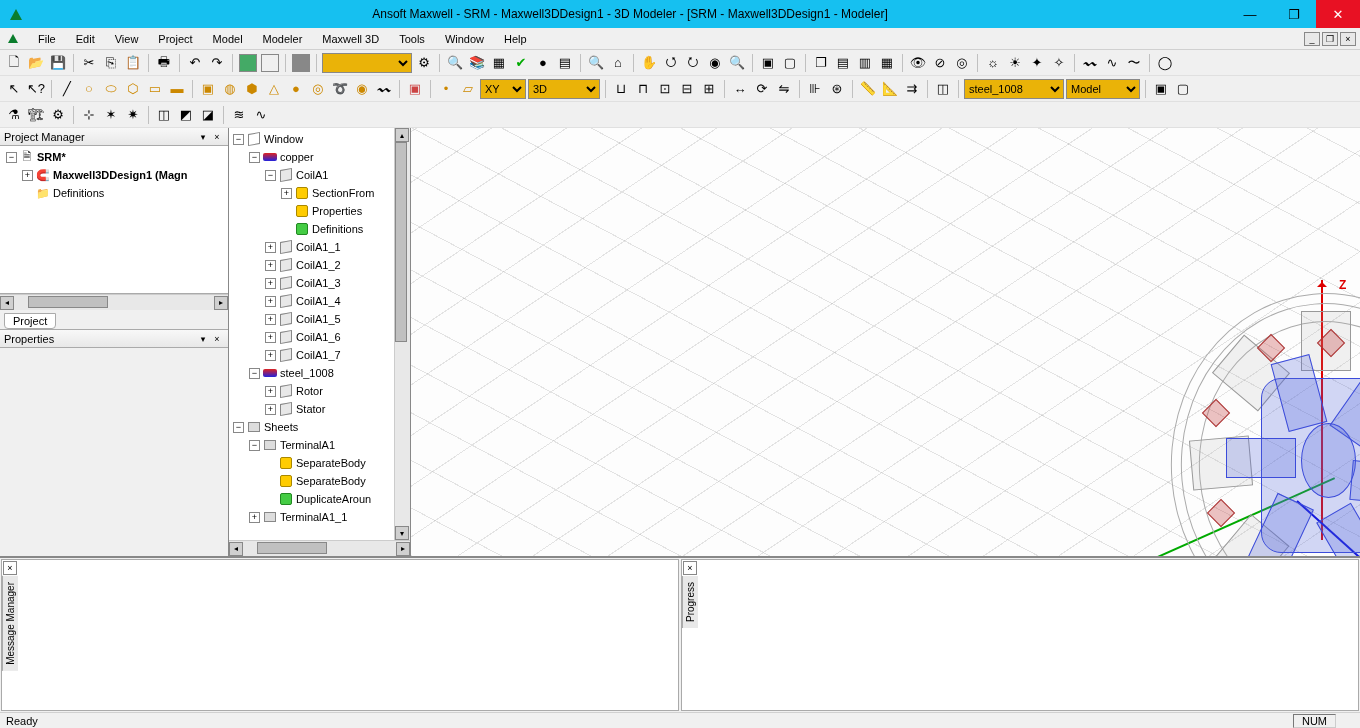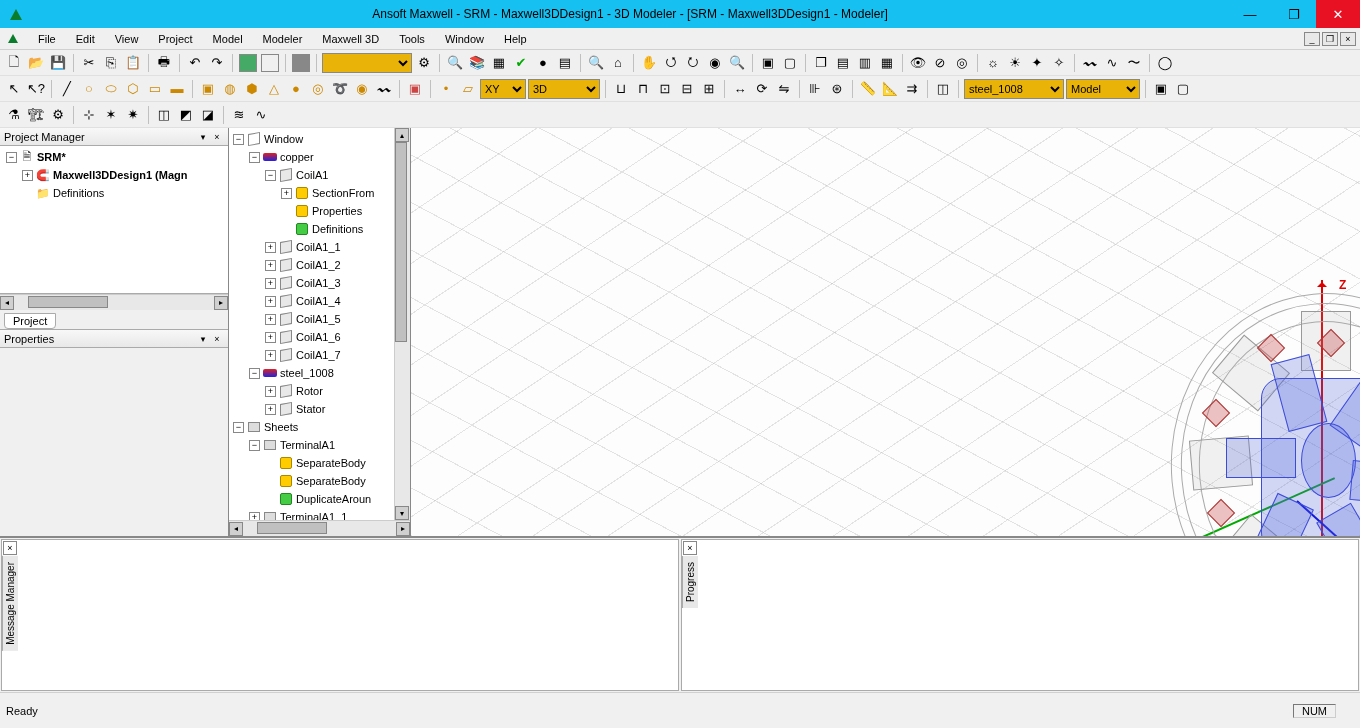--- a/index.html
+++ b/index.html
@@ -53,21 +53,21 @@
 .axis-lbl { position:absolute; font-size:12px; font-weight:bold; }
 .model { position:absolute; left: 760px; top: 165px; width: 315px; height: 350px; }
 .ring { position:absolute; border: 1px solid #aaa; border-radius: 50%; }
 .rotor { position:absolute; border:1px solid #3b4bda; background: rgba(80,100,220,.25); }
 .coil { position:absolute; border:1px solid #999; background: rgba(170,170,170,.15); }
 .redsq { position:absolute; width:20px; height:20px; border:1px solid #a33; background: rgba(200,80,80,.35); transform: rotate(45deg); }
 .bottom { height: 156px; display: flex; border-top: 2px solid #888; }
 .bottom-pane { flex: 1; display: flex; background: #fff; border: 1px solid #aaa; margin: 1px; }
 .bottom-tab { writing-mode: vertical-rl; transform: rotate(180deg); background: #e8e8e8; border-right: 1px solid #aaa; padding: 6px 2px; font-size: 10px; text-align: center; }
 .bottom-close { width: 14px; height: 14px; font-size: 9px; border:1px solid #888; margin:1px; display:flex;align-items:center;justify-content:center;}
-.statusbar { height: 36px; background: #f0f0f0; border-top: 1px solid #d0d0d0; display: flex; align-items: center; padding: 0 6px; }
+.statusbar { height: 16px; background: #f0f0f0; border-top: 1px solid #d0d0d0; display: flex; align-items: center; padding: 0 6px; }
 .statusbar .num { margin-left: auto; padding: 0 8px; border: 1px inset #ccc; }
 .logo-tri { width:0;height:0;border-left:6px solid transparent;border-right:6px solid transparent;border-bottom:11px solid #0a7d2c; display:inline-block;}
 .cube-ic{width:12px;height:12px;background:#fff;border:1px solid #888;transform:skewY(-10deg);}
 .sb-track{flex:1;height:14px;background:#e8e8e8; position:relative; margin:0 14px;}
 .sb-arrow{width:14px;height:14px;background:#d0d0d0;border:1px solid #888;font-size:8px;display:flex;align-items:center;justify-content:center;}
 .sb-thumb{position:absolute;height:12px;top:0;background:#c0c0c0;border:1px solid #888;}
 </style>
 </head>
 <body>
 

